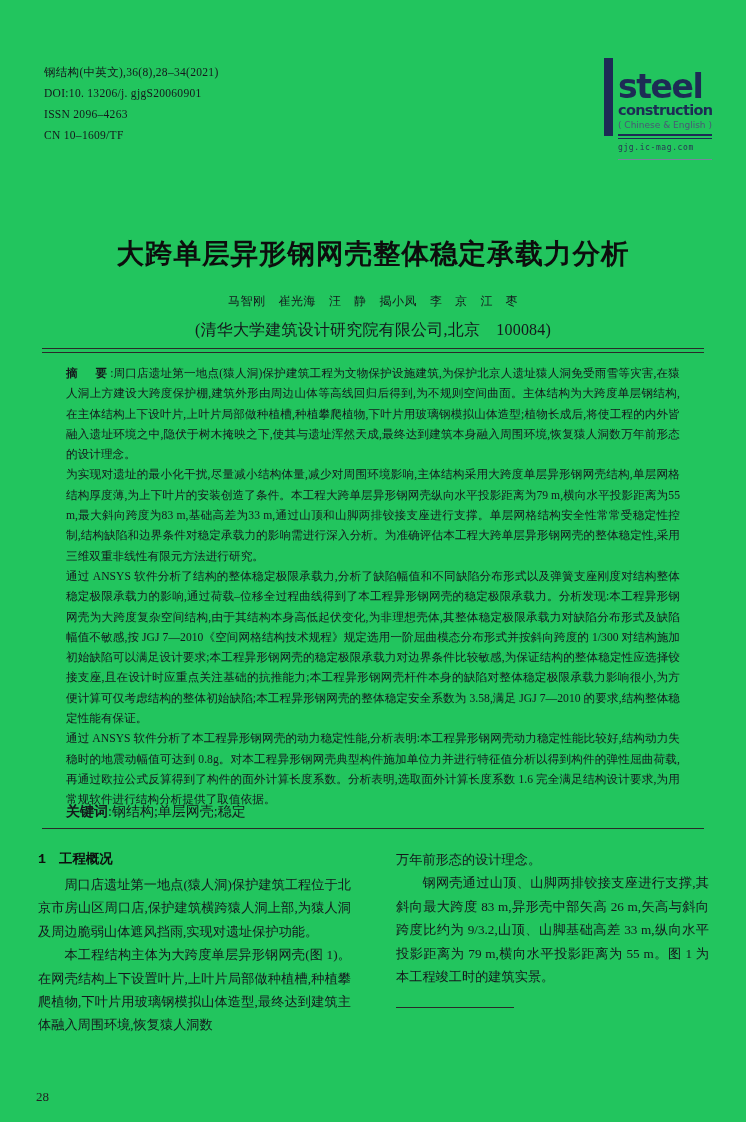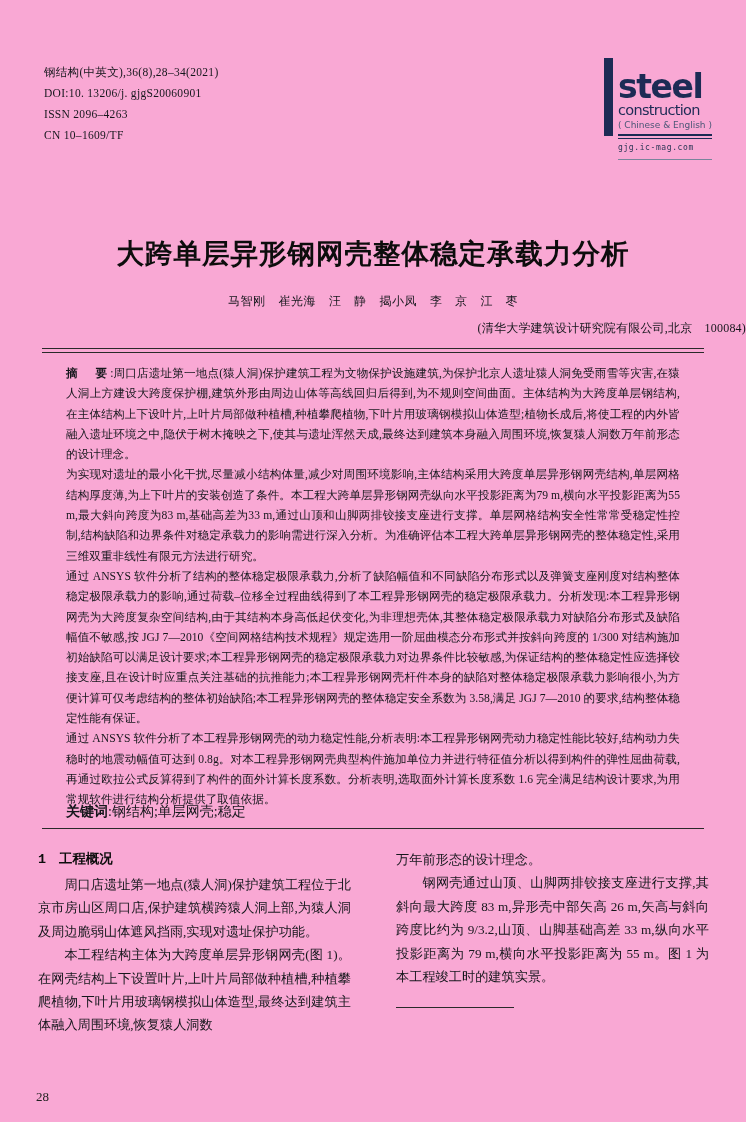--- a/index.html
+++ b/index.html
@@ -13,21 +13,21 @@
     position: relative;
     font-family: "Liberation Serif", "DejaVu Serif", serif;
     color: #1a1a1a;
     overflow: hidden;
   }
   .page {
     position: absolute;
     left: 0; top: 0;
     width: 746px;
     height: 1122px;
-    background: #f9a8d4;
+    background: #22c55e;
   }
 
   
   .masthead {
     position: absolute;
     left: 44px;
     top: 62px;
     width: 420px;
   }
   .masthead-line {
@@ -63,21 +63,21 @@
     font-size: 33px;
     letter-spacing: -1.4px;
     color: #1d2b55;
     line-height: 32px;
   }
   .logo-construction {
     position: absolute;
     left: 14px;
     top: 45px;
     font-family: "DejaVu Sans", sans-serif;
-    font-weight: normal;
+    font-weight: bold;
     font-size: 14.5px;
     letter-spacing: -0.7px;
     color: #1d2b55;
     line-height: 15px;
   }
   .logo-sub {
     position: absolute;
     left: 14px;
     top: 62px;
     font-family: "DejaVu Sans", sans-serif;
@@ -127,22 +127,22 @@
     text-align: center;
     font-size: 12px;
     letter-spacing: 0.5px;
     color: #15171c;
   }
   .affiliation {
     position: absolute;
     left: 0;
     top: 320px;
     width: 746px;
-    text-align: right;
-    font-size: 12px;
+    text-align: center;
+    font-size: 16px;
     letter-spacing: 0.2px;
     color: #15171c;
   }
 
   
   .rule {
     position: absolute;
     background: #2a2a2a;
   }
   .rule.abstract-top   { left: 42px; top: 348px;  width: 662px; height: 1.1px; }

